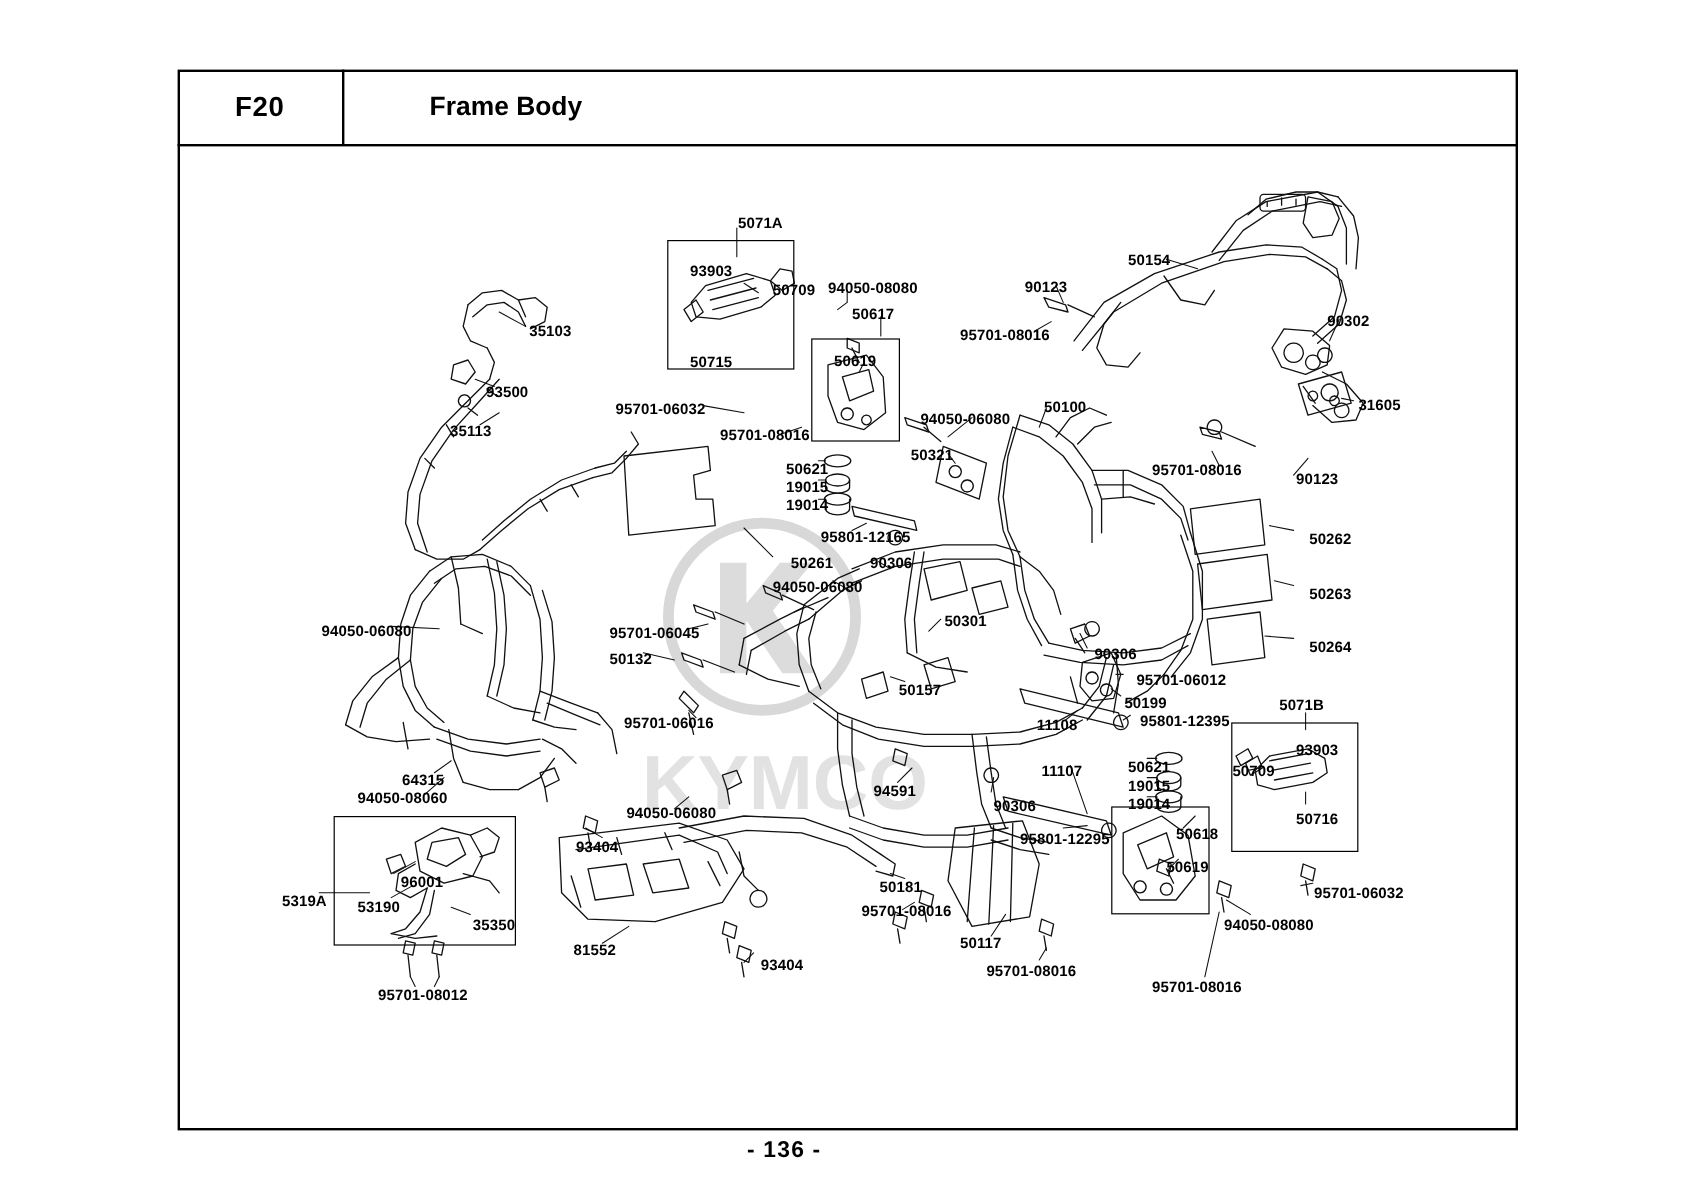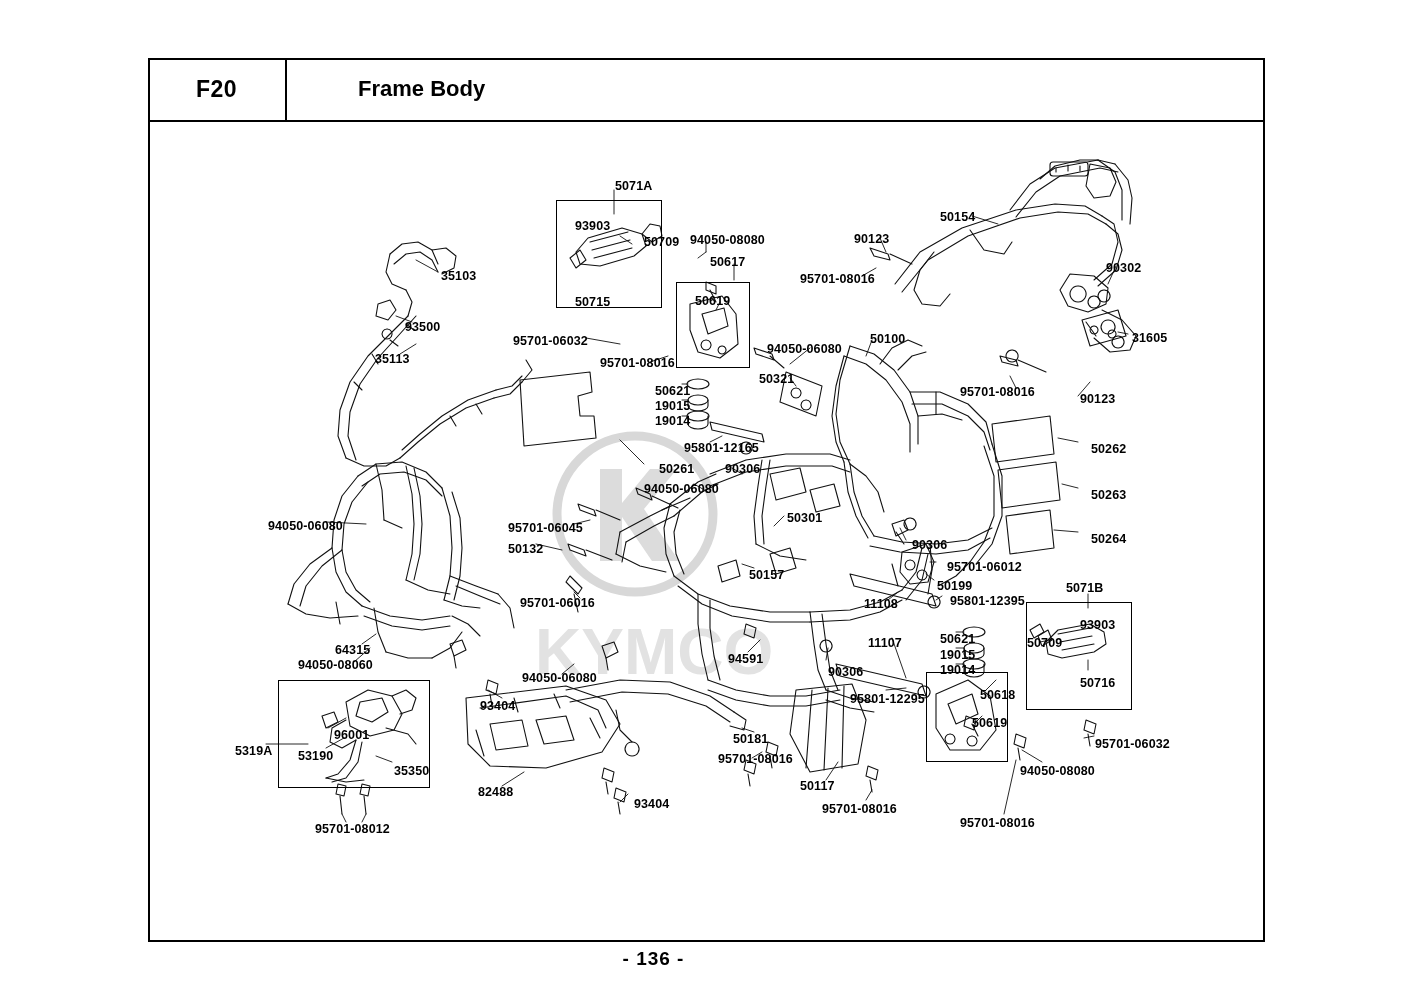--- a/index.html
+++ b/index.html
@@ -597,21 +597,21 @@
       <div class="lbl" style="left: 678px; top: 541px;">90306</div>
       <div class="lbl" style="left: 372px; top: 547px;">94050-06080</div>
       <div class="lbl" style="left: 330px; top: 575px;">93404</div>
       <div class="lbl" style="left: 185px; top: 519px;">64315</div>
       <div class="lbl" style="left: 148px; top: 534px;">94050-08060</div>
       <div class="lbl" style="left: 168px; top: 604px; margin-left: 16px;">96001</div>
       <div class="lbl" style="left: 148px; top: 625px;">53190</div>
       <div class="lbl" style="left: 244px; top: 640px;">35350</div>
       <div class="lbl" style="left: 85px; top: 620px;">5319A</div>
       <div class="lbl" style="left: 165px; top: 698px;">95701-08012</div>
-      <div class="lbl" style="left: 328px; top: 661px;">82488</div>
+      <div class="lbl" style="left: 328px; top: 661px;">81552</div>
       <div class="lbl" style="left: 484px; top: 673px;">93404</div>
       <div class="lbl" style="left: 583px; top: 608px;">50181</div>
       <div class="lbl" style="left: 568px; top: 628px;">95701-08016</div>
       <div class="lbl" style="left: 650px; top: 655px;">50117</div>
       <div class="lbl" style="left: 672px; top: 678px;">95701-08016</div>
       <div class="lbl" style="left: 810px; top: 692px;">95701-08016</div>
     </div>
 
   <div class="page-number">- 136 -</div>
 </div>

